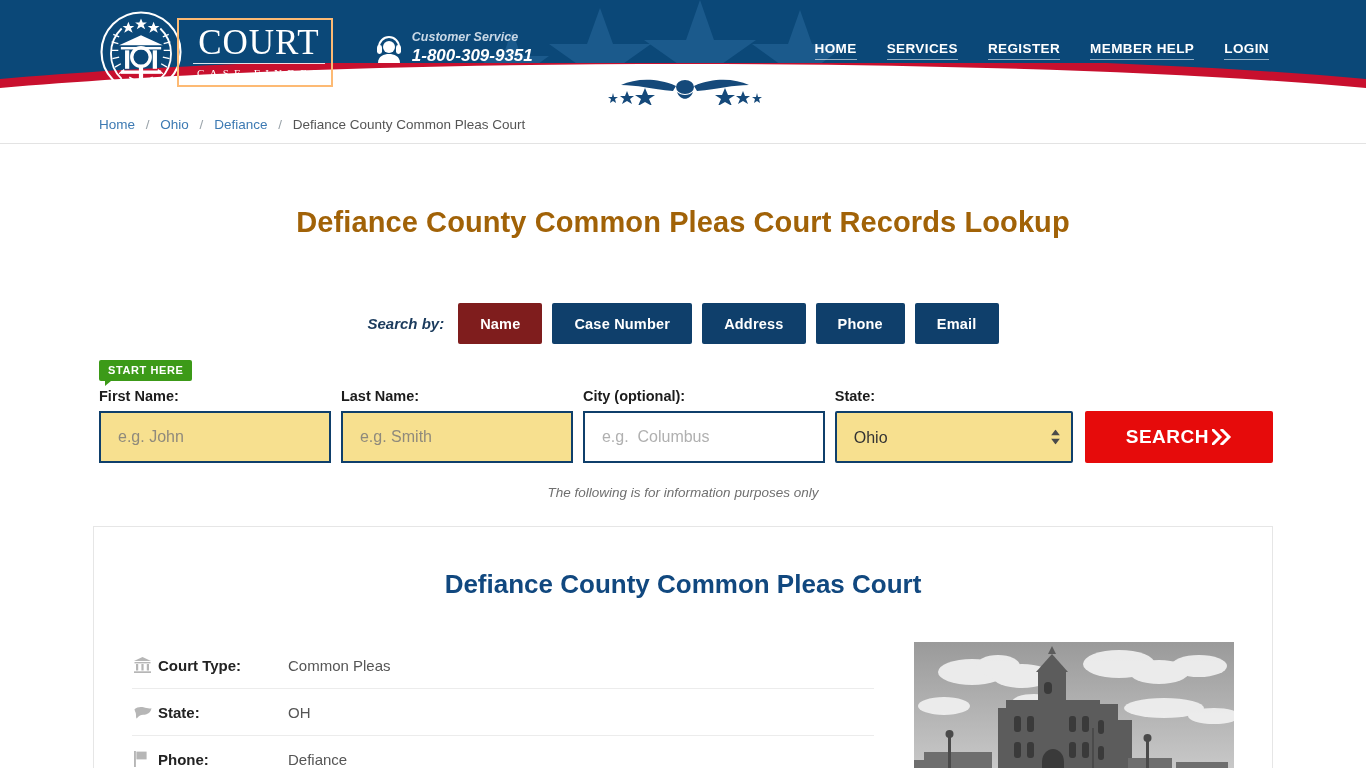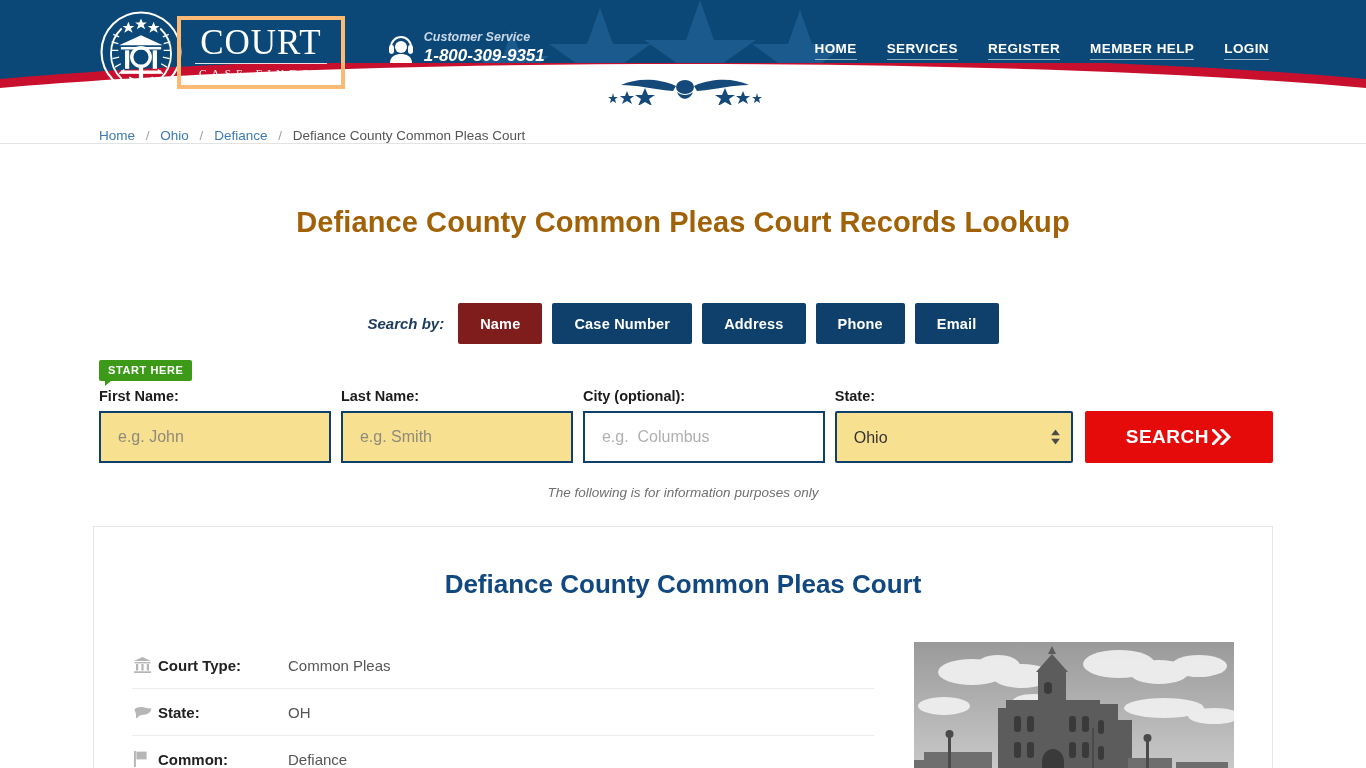--- a/index.html
+++ b/index.html
@@ -23,22 +23,22 @@
     width: 1180px; margin: 0 auto;
     height: 105px;
     display: flex; align-items: flex-start;
   }
   .logo-wrap {
     display: flex; align-items: center;
     margin-top: 10px; margin-left: 6px;
   }
   .logo-seal { width: 84px; height: 84px; flex: none; }
   .logo-text {
-    border: 4px solid #fdba74;
-    padding: 5px 14px 6px 14px;
+    border: 2px solid #fdba74;
+    padding: 5px 6px 6px 14px;
     margin-left: -6px;
     text-align: center;
     line-height: 1;
   }
   .logo-word {
     color: #ffffff;
     font-family: "Liberation Serif", serif;
     font-size: 35px;
     letter-spacing: 1px;
     font-weight: 400;
@@ -83,21 +83,21 @@
     padding-bottom: 3px;
     white-space: nowrap;
   }
   .swoosh { position: absolute; left: 0; bottom: 0; width: 1366px; height: 42px; }
 
   
   .crumb-bar {
     width: 1366px; height: 39px;
     background: #ffffff;
     border-bottom: 1px solid #e3e3e3;
-    display: flex; align-items: flex-end;
+    display: flex; align-items: center;
   }
   .crumb {
     width: 1180px; margin: 0 auto;
     font-size: 13.5px; color: #555;
     padding-left: 6px;
   }
   .crumb a { color: #3d7ab3; text-decoration: none; }
   .crumb .sep { color: #9aa3aa; padding: 0 7px; }
   .crumb .cur { color: #555; }
 
@@ -438,21 +438,21 @@
           <span class="info-val">OH</span>
         </div>
 
         <div class="info-row">
           <span class="info-icon">
             <svg width="14" height="16" viewBox="0 0 14 16" fill="#b6b6b6">
               <rect x="0" y="0" width="1.9" height="16"></rect>
               <path d="M2.4,0.6 L12.6,0.6 L12.6,8.4 L2.4,8.4 Z"></path>
             </svg>
           </span>
-          <span class="info-key">Common:</span>
+          <span class="info-key">Phone:</span>
           <span class="info-val">Defiance</span>
         </div>
       </div>
 
       <div class="court-photo">
         <svg width="320" height="170" viewBox="0 0 320 170">
           <defs>
             <linearGradient id="skyg" x1="0" y1="0" x2="0" y2="1">
               <stop offset="0%" stop-color="#9a9a9a"></stop>
               <stop offset="100%" stop-color="#d8d8d8"></stop>

